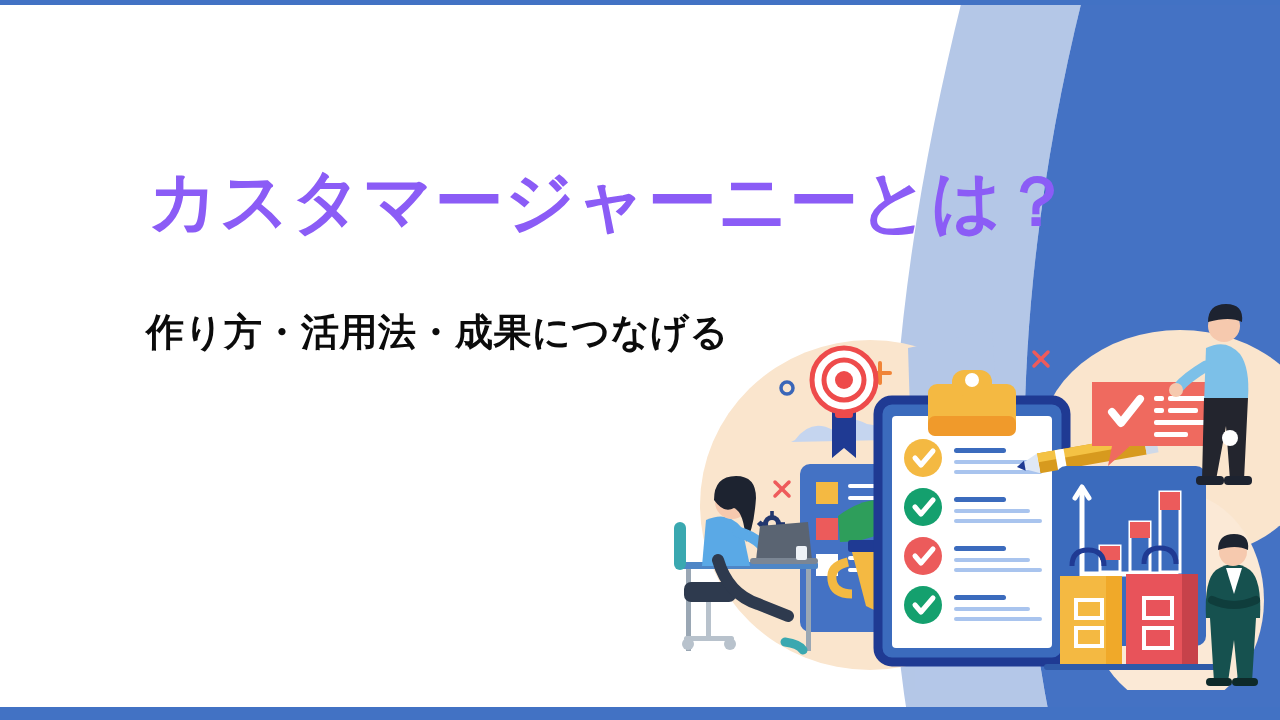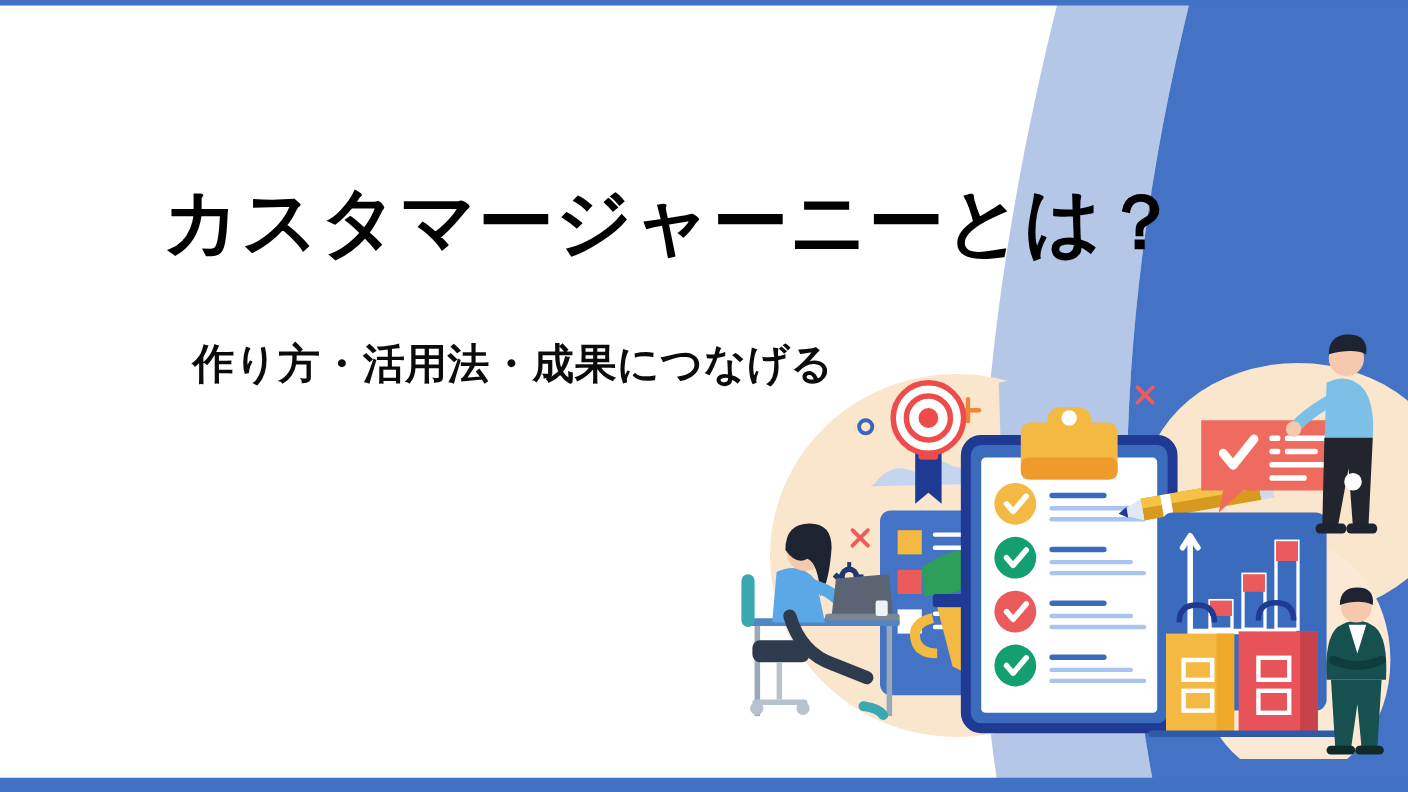--- a/index.html
+++ b/index.html
@@ -15,29 +15,29 @@
   .rule-top{position:absolute;left:0;top:0;width:1280px;height:5px;background:#4272c4;z-index:9;}
   .rule-bottom{position:absolute;left:0;top:707px;width:1280px;height:13px;background:#4272c4;z-index:9;}
 
   
   .panel-wrap{position:absolute;right:0;top:0;width:430px;height:720px;z-index:1;}
   .panel-wrap svg{display:block;}
 
   
   .title{
     position:absolute;left:148px;top:166px;
-    font-size:69px;font-weight:700;color:#000000;
+    font-size:69px;font-weight:700;color:#8b5cf6;
     letter-spacing:1px;line-height:1.05;white-space:nowrap;z-index:6;
   }
   .subtitle{
     position:absolute;left:146px;top:305px;
     font-size:38px;font-weight:700;color:#0b0b0b;
     line-height:1.45;letter-spacing:0.5px;z-index:6;
   }
-  .subtitle div{white-space:nowrap;margin-left:29px;}
+  .subtitle div{white-space:nowrap;}
 
   
   .illus{position:absolute;left:620px;top:270px;width:660px;height:420px;z-index:4;}
   .illus svg{display:block;}
 </style>
 </head>
 <body>
 
 <div class="slide">
 

